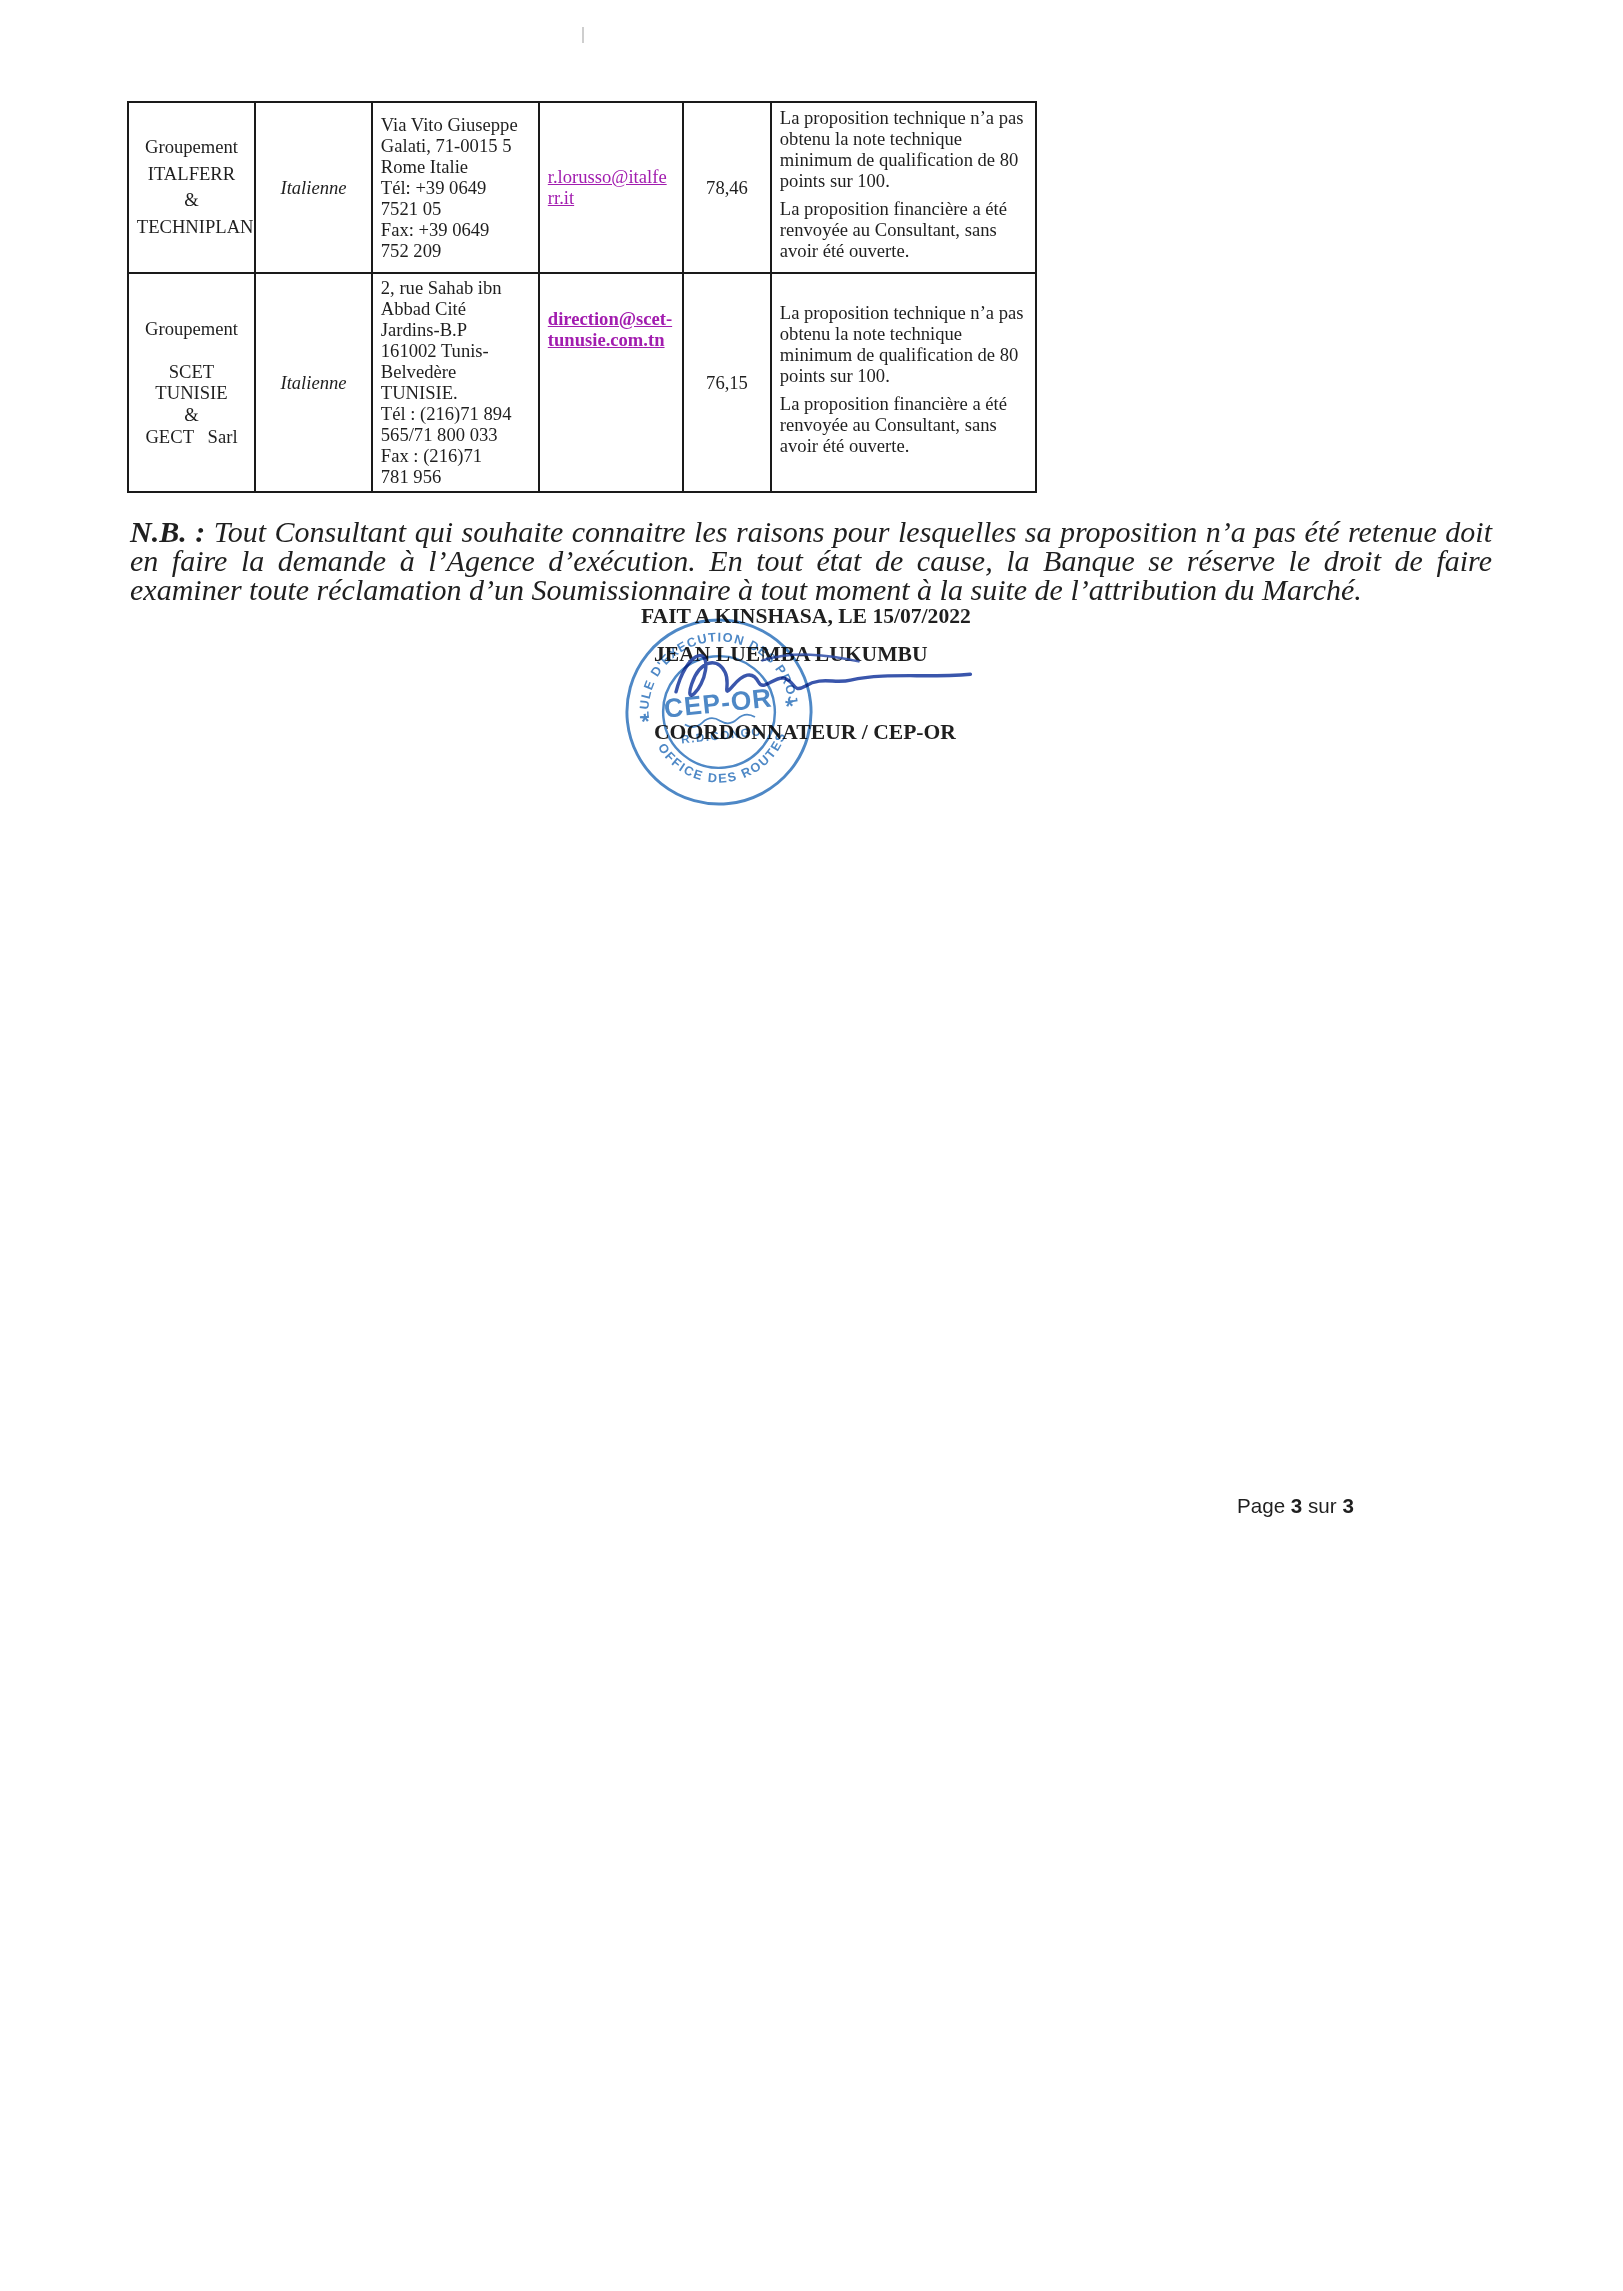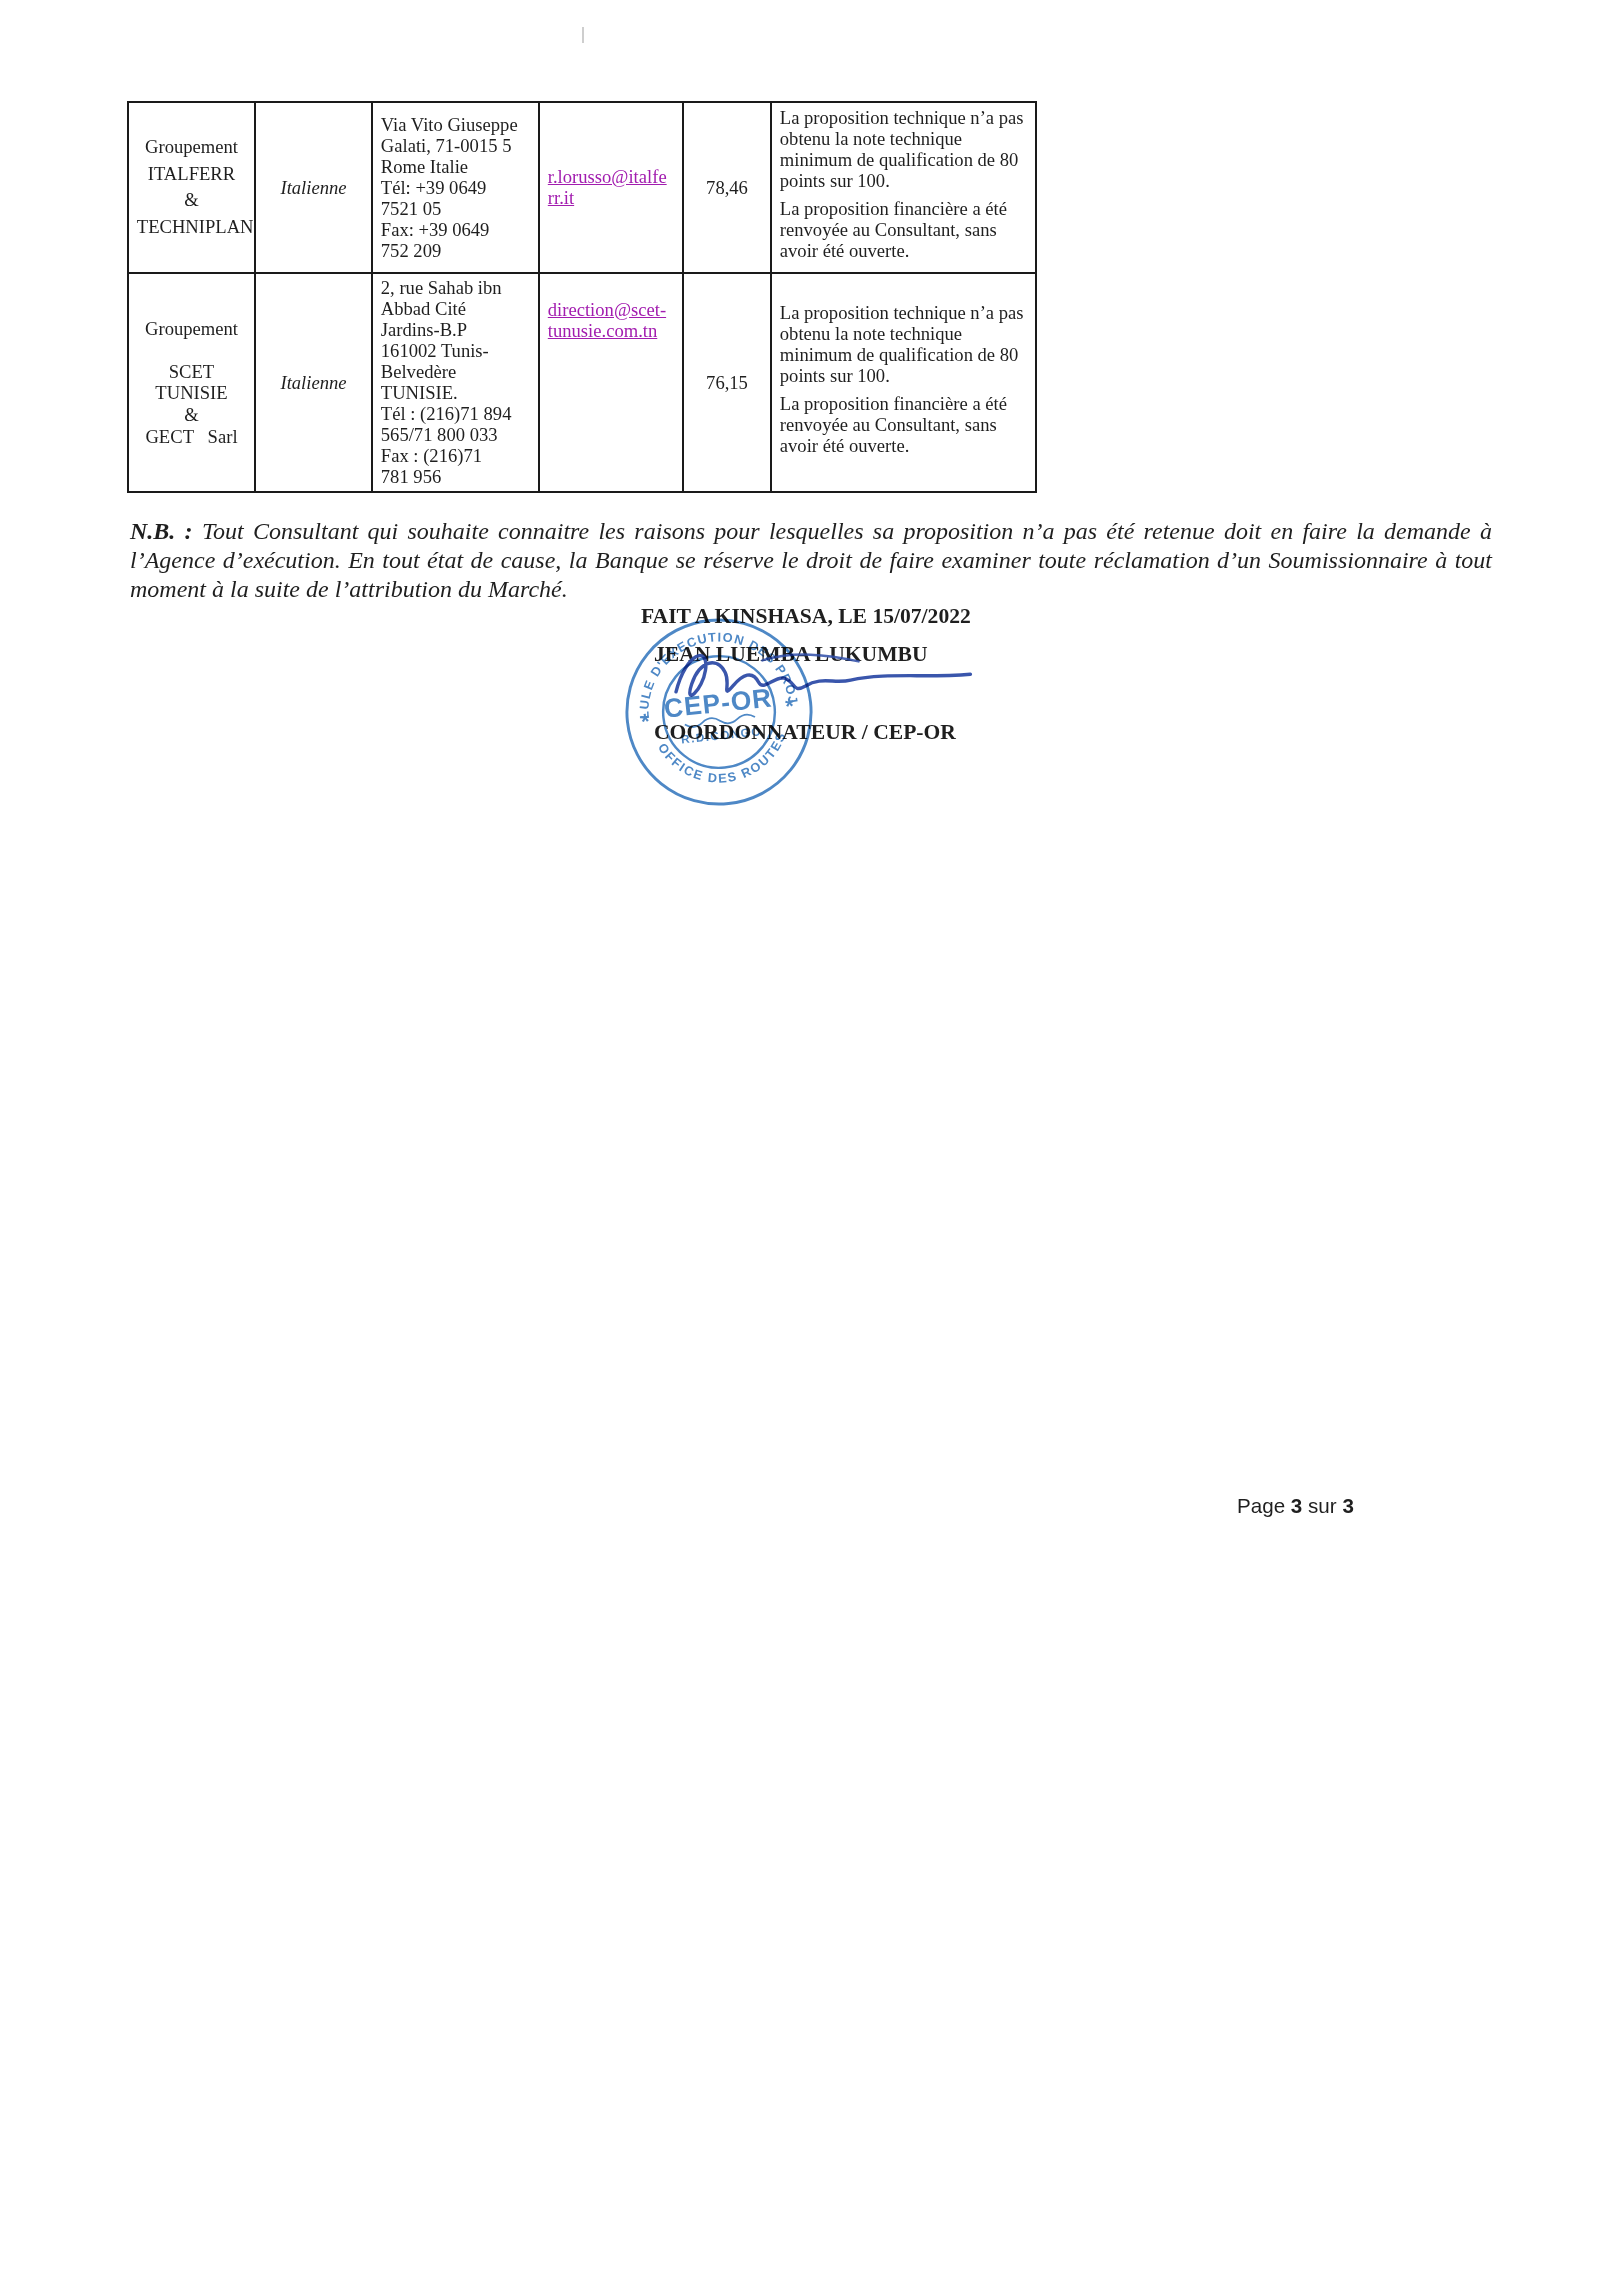--- a/index.html
+++ b/index.html
@@ -15,33 +15,33 @@
     font-size:18.6px; line-height:21px;
   }
   .results-table td { border:2px solid #1a1a1a; padding:3.9px 7.8px; vertical-align:middle; }
   .cell-name   { text-align:center; white-space:pre-wrap; }
   .r1 .cell-name { line-height:26.5px; }
   .r2 .cell-name { line-height:21.6px; }
   .cell-nat    { text-align:center;font-style:italic; }
   .cell-addr   { white-space:pre-wrap; vertical-align:top; padding-top:5.9px; }
   .cell-email  { }
   .r1 .cell-email { vertical-align:middle; }
-  .r2 .cell-email { vertical-align:top; padding-top:25px; }
+  .r2 .cell-email { vertical-align:top; padding-top:34px;font-weight:bold; }
   .email-link  { color:#a21caf; text-decoration:underline; white-space:pre-wrap; cursor:pointer; }
   .cell-score  { text-align:center; }
   .cell-reason { padding:5.9px 9.8px;border-radius:30px; }
   .r1 .cell-reason { vertical-align:top; }
   .r2 .cell-reason { vertical-align:middle; }
   .cell-reason p { margin:0 0 6.9px 0; }
   .r1 { height:157px; }
   .r2 { height:213px; }
   
   .note {
     position:absolute; left:130px; top:517px; width:1362px;
-    font-size:24px; line-height:29px; font-style:italic; text-align:justify; margin:0;
+    font-size:30px; line-height:29px; font-style:italic; text-align:justify; margin:0;
   }
   .note-label { font-weight:700; }
   
   .sig-date  { position:absolute; left:641px; top:604px; font-weight:700; font-size:21.6px; }
   .sig-name  { position:absolute; left:654px; top:642px; font-weight:700; font-size:21.6px; }
   .sig-title { position:absolute; left:654px; top:720px; font-weight:700; font-size:21.6px; }
   .signature-svg { position:absolute; left:625px; top:629px; z-index:3; }
   .stamp-svg {
     position:absolute; left:623px; top:616px; z-index:4;
     mix-blend-mode:multiply; opacity:0.92; transform:rotate(-6deg);

